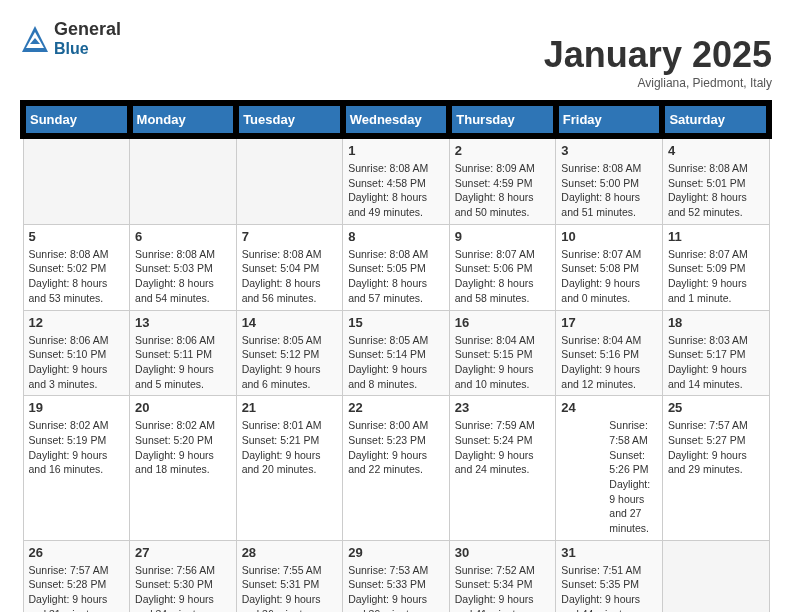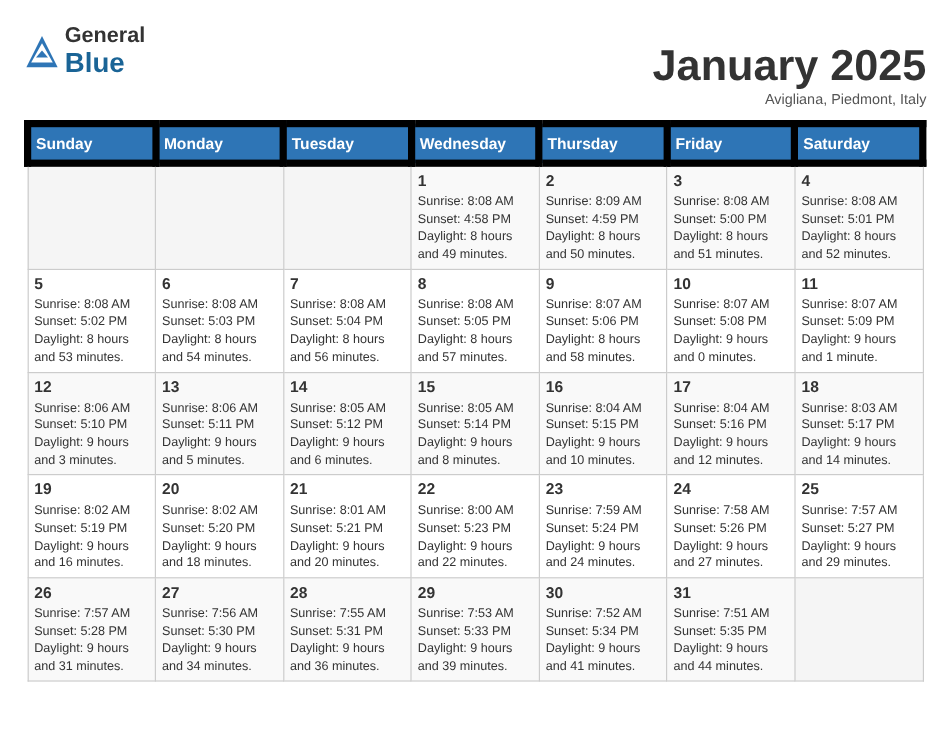--- a/index.html
+++ b/index.html
@@ -88,21 +88,21 @@
 
 <div class="header">
   <div class="logo">
     <svg class="logo-icon" viewBox="0 0 30 30">
       <polygon points="15,2 28,28 2,28" fill="#2e75b6"></polygon>
       <polygon points="15,8 24,24 6,24" fill="#fff"></polygon>
       <polygon points="15,14 20,20 10,20" fill="#2e75b6"></polygon>
     </svg>
     <div class="logo-text">
       <span style="font-size:18px;font-weight:bold;color:#333;">General</span>
-      <span style="font-size:23px;font-weight:bold;color:#1a6496;">Blue</span>
+      <span style="font-size:16px;font-weight:bold;color:#1a6496;">Blue</span>
     </div>
   </div>
   <div class="title-block">
     <div class="month-title">January 2025</div>
     <div class="location">Avigliana, Piedmont, Italy</div>
   </div>
 </div>
 
 <table>
   <thead>
@@ -283,21 +283,21 @@
         </td>
         <td>
           <div class="day-number">23</div>
           <div class="day-info" style="white-space: pre-line;">Sunrise: 7:59 AM
 Sunset: 5:24 PM
 Daylight: 9 hours
 and 24 minutes.</div>
         </td>
         <td>
           <div class="day-number">24</div>
-          <div class="day-info" style="white-space: pre-line;">Sunrise: 7:58 AM
+          <div class="day-info" style="white-space: pre-line; margin-left: 48px;">Sunrise: 7:58 AM
 Sunset: 5:26 PM
 Daylight: 9 hours
 and 27 minutes.</div>
         </td>
         <td>
           <div class="day-number">25</div>
           <div class="day-info" style="white-space: pre-line;">Sunrise: 7:57 AM
 Sunset: 5:27 PM
 Daylight: 9 hours
 and 29 minutes.</div>

